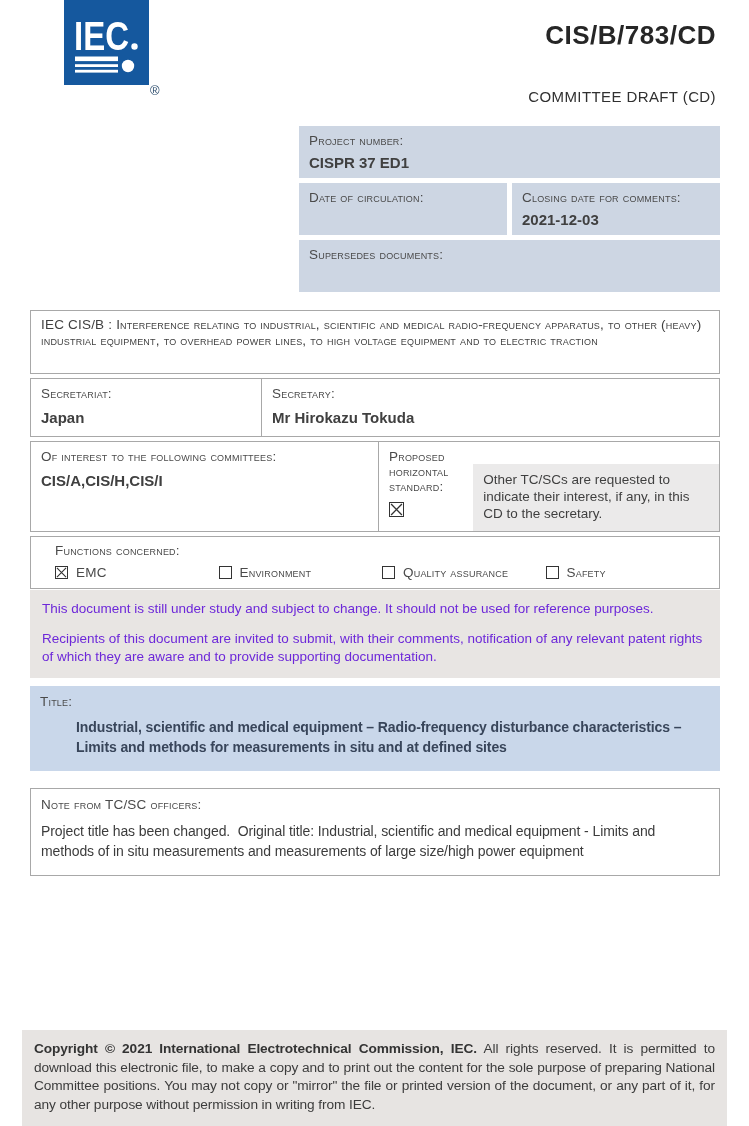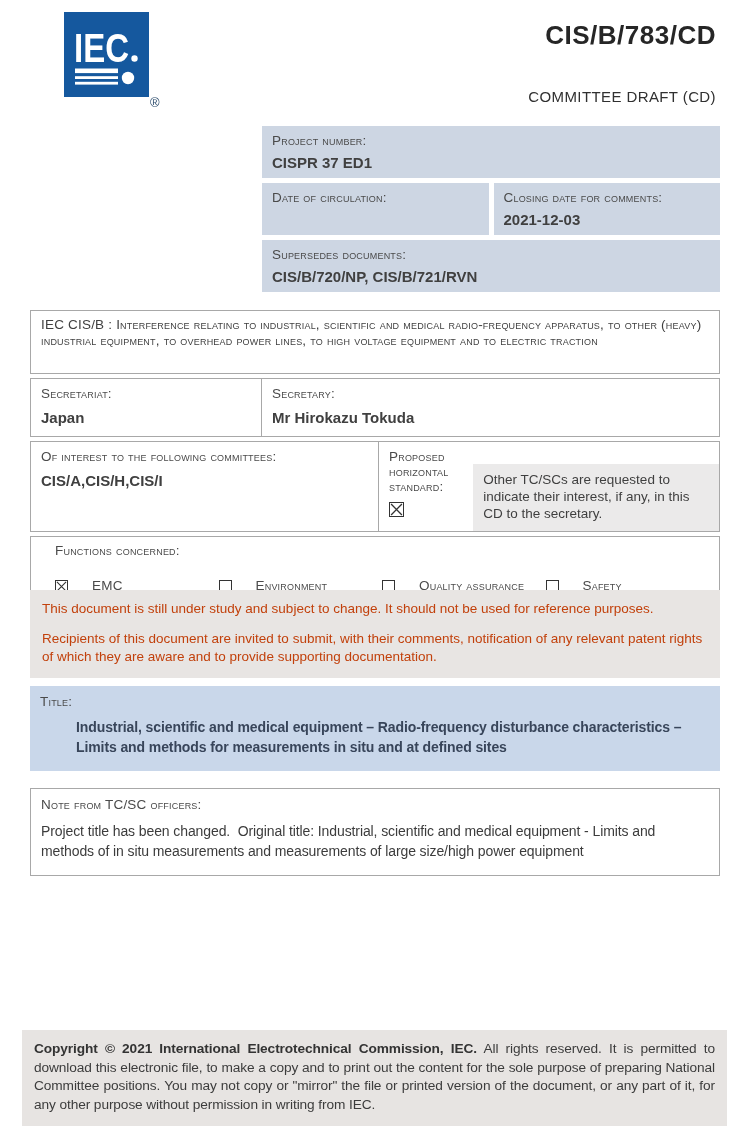--- a/index.html
+++ b/index.html
@@ -5,28 +5,28 @@
   * { margin:0; padding:0; box-sizing:border-box; }
   html,body { background:#ffffff; }
   body {
     width:749px; height:1126px; position:relative; overflow:hidden;
     font-family:"Liberation Sans","DejaVu Sans",sans-serif;
     color:#3b3b3b;
   }
   .page { position:absolute; inset:0; }
 
   
-  .logo-wrap { position:absolute; left:33px; top:12px; width:100px; height:92px;padding-left:31px; }
+  .logo-wrap { position:absolute; left:33px; top:0; width:100px; height:92px;padding-left:31px; }
   .head-text { position:absolute; right:33px; top:20px; text-align:right; }
   .doc-ref  { font-size:26px; font-weight:bold; color:#262626; letter-spacing:0.5px; }
   .doc-type { margin-top:37px; font-size:15px; color:#303030; letter-spacing:0.4px; }
 
   
   .info-table { position:absolute; left:262px; top:126px; width:458px; }
-  .info-row { display:flex; gap:5px; margin-bottom:5px; }
+  .info-row { display:flex; gap:5px; margin-bottom:5px;margin-left:37px; }
   .info-cell {
     background:#cdd6e3; padding:7px 10px; flex:1; min-height:52px;
   }
   .label {
     font-variant:small-caps; font-variant-caps:small-caps;
     font-size:13.5px; color:#4a4a4a; letter-spacing:0.2px;
   }
   .value { margin-top:6px; font-size:15px; font-weight:bold; color:#404040; }
   .value.normal { font-weight:bold; }
 
@@ -56,27 +56,27 @@
   .checkbox {
     display:inline-block; width:13px; height:13px; border:1px solid #333;
     position:relative; background:#fff; flex:none;
   }
   .checkbox.big { width:15px; height:15px; margin-top:8px; }
   .checkbox svg { display:none; position:absolute; inset:0; width:100%; height:100%; }
   .checkbox.checked svg { display:block; }
 
   .functions-box { padding:6px 10px 8px 24px; }
   .func-items { display:grid; grid-template-columns:1fr 1fr 1fr 1fr; margin-top:7px; }
-  .func-item { display:flex; align-items:flex-end; gap:24px;margin-top:13px; }
+  .func-item { display:flex; align-items:center; gap:8px; }
 
   
   .notice {
     position:absolute; left:30px; top:590px; width:690px;
     background:#e8e5e3; padding:10px 12px 12px 12px;
-    font-size:13.5px; line-height:18px; color:#c2410c;
+    font-size:13.5px; line-height:18px; color:#6d28d9;
   }
   .notice p + p { margin-top:12px; }
 
   .title-box {
     position:absolute; left:30px; top:686px; width:690px;
     background:#c9d7ea; padding:8px 10px 14px 10px;
   }
   .title-text {
     margin-top:8px; font-size:14px; font-weight:bold; color:#38455a;
     line-height:20px; letter-spacing:-0.1px;margin-left:36px;
@@ -133,21 +133,20 @@
         <div class="label">Date of circulation:</div>
       </div>
       <div class="info-cell">
         <div class="label">Closing date for comments:</div>
         <div class="value">2021-12-03</div>
       </div>
     </div>
     <div class="info-row">
       <div class="info-cell">
         <div class="label">Supersedes documents:</div>
-        <div class="value">CIS/B/720/NP, CIS/B/721/RVN</div>
       </div>
     </div>
   </div>
 
   <div class="committee">
 
     <div class="cbox committee-line">IEC CIS/B : Interference relating to industrial, scientific and medical radio-frequency apparatus, to other (heavy) industrial equipment, to overhead power lines, to high voltage equipment and to electric traction</div>
 
     <div class="cbox split">
       <div class="cell sec-left">

